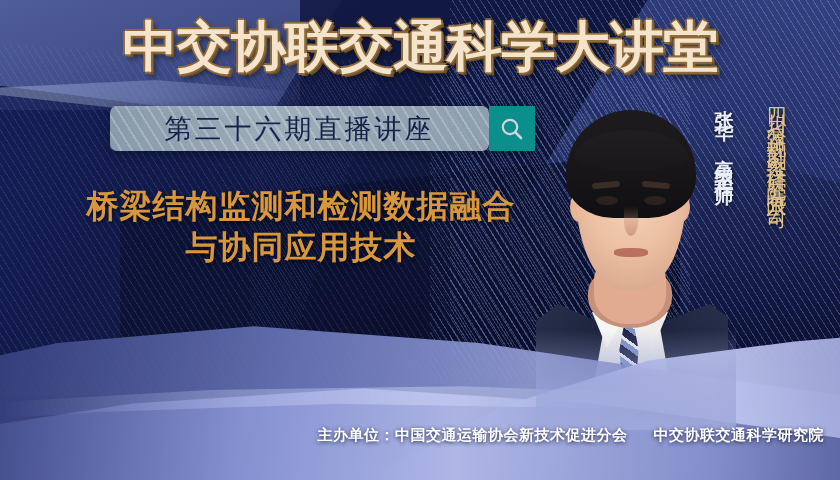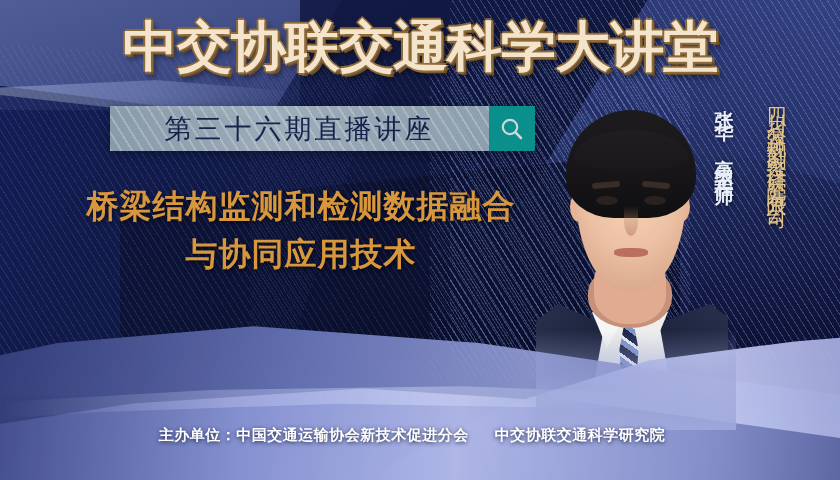--- a/index.html
+++ b/index.html
@@ -179,20 +179,21 @@
   
   .episode-bar{
     position:absolute;left:110px;top:106px;width:425px;height:45px;
     display:flex;align-items:stretch;
     box-shadow:0 2px 8px rgba(0,0,0,.35);
   }
   .episode-bar .bar-body{
     flex:1;position:relative;display:flex;align-items:center;justify-content:center;
     background:linear-gradient(100deg,rgba(146,164,178,.92) 0%,rgba(168,184,194,.92) 45%,rgba(150,168,182,.92) 100%);
     overflow:hidden;
+    border-radius:7px;
   }
   .episode-bar .bar-body::after{
     content:"";position:absolute;inset:0;
     background-image:repeating-linear-gradient(58deg,
       rgba(255,255,255,.22) 0px,rgba(255,255,255,.22) 2px,
       rgba(255,255,255,0) 2px,rgba(255,255,255,0) 9px);
   }
   .episode-text{
     position:relative;z-index:2;
     font-size:27px;font-weight:normal;color:#16224a;letter-spacing:3px;
@@ -202,21 +203,21 @@
     width:46px;background:#0a8f8c;display:flex;align-items:center;justify-content:center;
   }
   
   .lecture-title{
     position:absolute;left:36px;top:186px;width:530px;
     text-align:center;color:#d8973c;
     font-size:32px;font-weight:bold;line-height:1.28;letter-spacing:1px;
     text-shadow:1px 2px 4px rgba(0,0,0,.6);
     font-family:"DejaVu Sans","Liberation Sans",sans-serif;
   }
-  .lecture-title .l2{display:block;margin-top:7px;}
+  .lecture-title .l2{display:block;}
   
   .time-pill{
     position:absolute;left:150px;top:309px;width:326px;height:50px;
     border-radius:26px;
     background:linear-gradient(110deg,rgba(226,228,244,.90) 0%,rgba(206,210,236,.88) 40%,rgba(222,226,246,.92) 70%,rgba(196,202,232,.88) 100%);
     display:flex;align-items:center;justify-content:center;
     box-shadow:0 0 14px rgba(170,180,230,.40),inset 0 1px 0 rgba(255,255,255,.6);
     overflow:hidden;
   }
   .time-pill::after{
@@ -242,21 +243,21 @@
     text-shadow:0 1px 4px rgba(0,0,0,.6);
   }
   .speaker-org{
     left:764px;top:92px;height:372px;
     font-size:20px;color:#e0c28a;letter-spacing:6px;
     text-shadow:0 1px 4px rgba(0,0,0,.55);
   }
   
   .footer{
     position:absolute;left:0;top:426px;width:824px;
-    text-align:center;color:#ffffff;font-size:15px;font-weight:bold;letter-spacing:.5px;
+    text-align:right;color:#ffffff;font-size:15px;font-weight:bold;letter-spacing:.5px;
     text-shadow:0 1px 4px rgba(10,16,48,.85);
     font-family:Liberation Serif, serif;
   }
   .footer .gap{display:inline-block;width:26px;}
 </style>
 </head>
 <body>
 
 <div class="stage">
 

